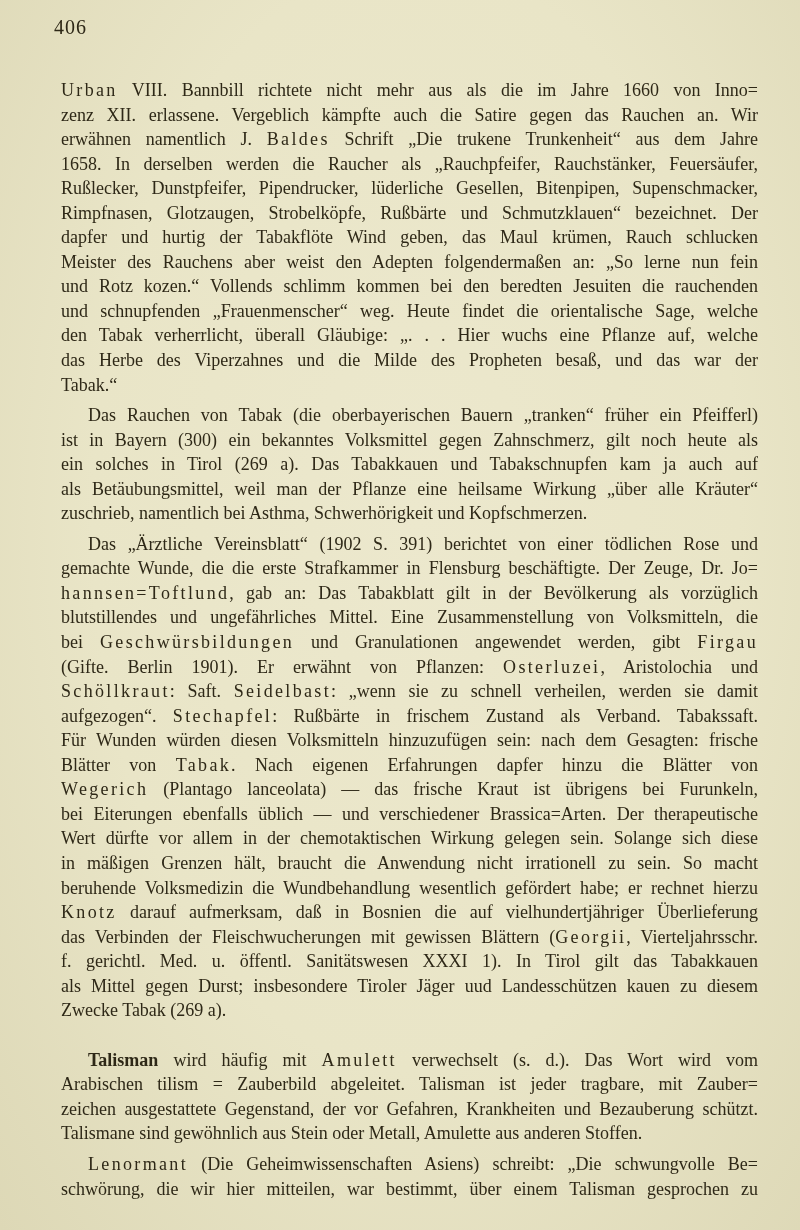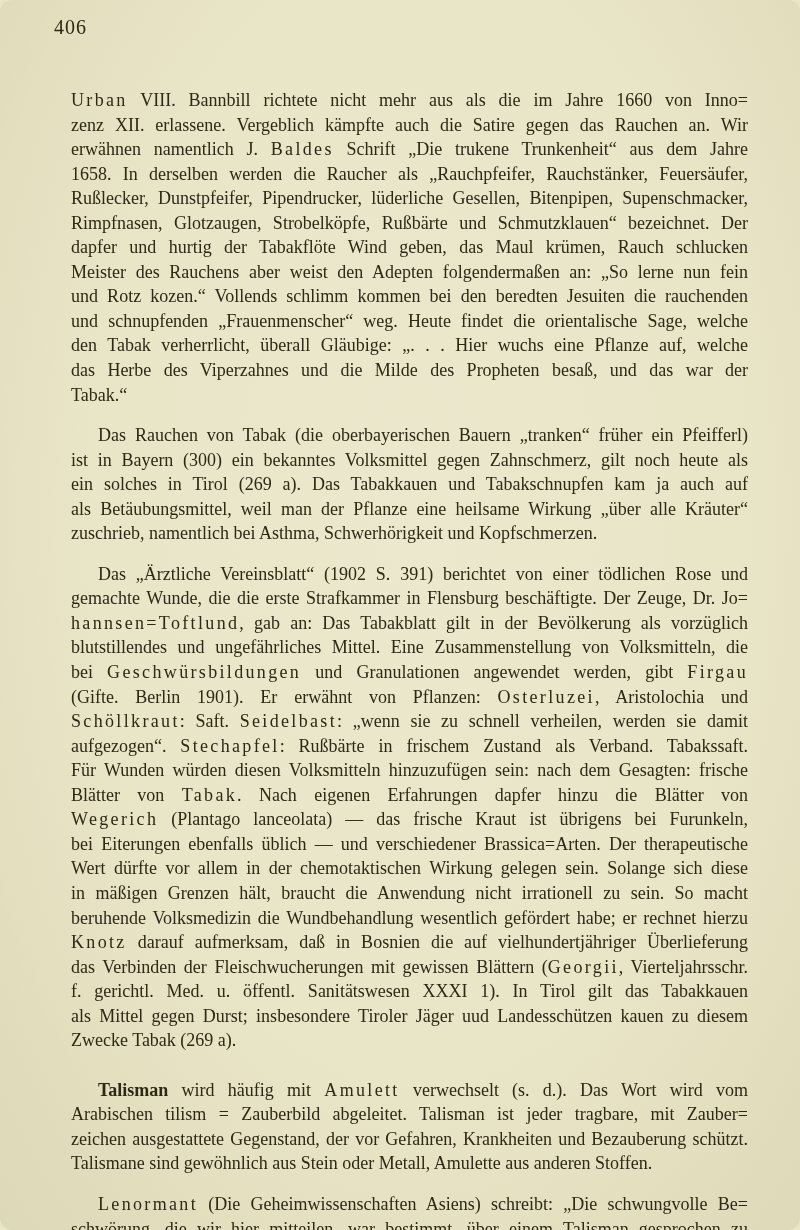--- a/index.html
+++ b/index.html
@@ -8,30 +8,29 @@
     --ink:#2e2817;
   }
   html,body{margin:0;padding:0;background:var(--paper);}
   .scan{
     position:relative;
     width:800px;height:1230px;
     background:radial-gradient(ellipse at 52% 42%, #ece8cd 0%, var(--paper) 55%, var(--paper-edge) 100%);
     font-family:"Liberation Serif", serif;
     color:var(--ink);
     overflow:hidden;
-    border-radius:12px;
   }
   .pagenum{
     position:absolute;left:54px;top:16px;
     font-size:20px;letter-spacing:1px;
   }
   .text-block{
     position:absolute;left:55px;top:72px;width:709px;
   }
-  .para{margin:16px;}
+  .para{margin:6px;}
   .para.gap{margin-top:25px;}
   .line{
     font-size:18px;
     line-height:24.55px;
     text-align:justify;
     text-align-last:justify;
     overflow:hidden;
   }
   .line.left{text-align-last:left;}
   .para.indent .line:first-child{text-indent:27px;}

